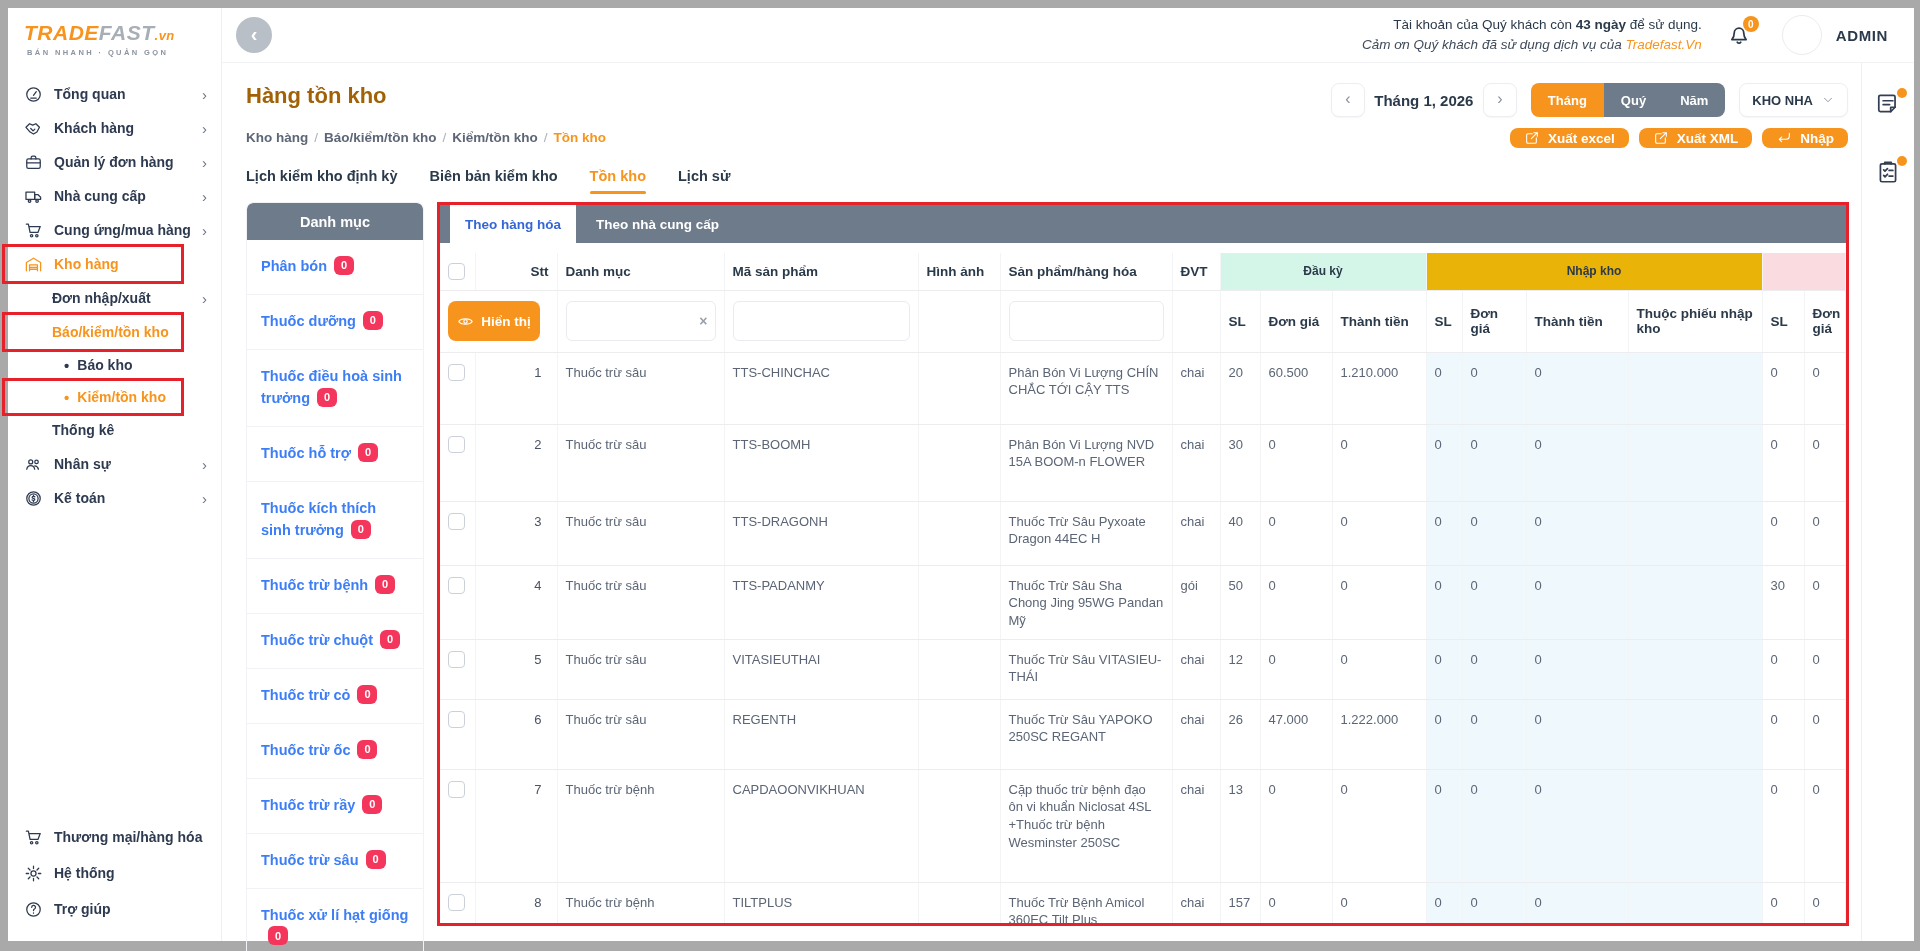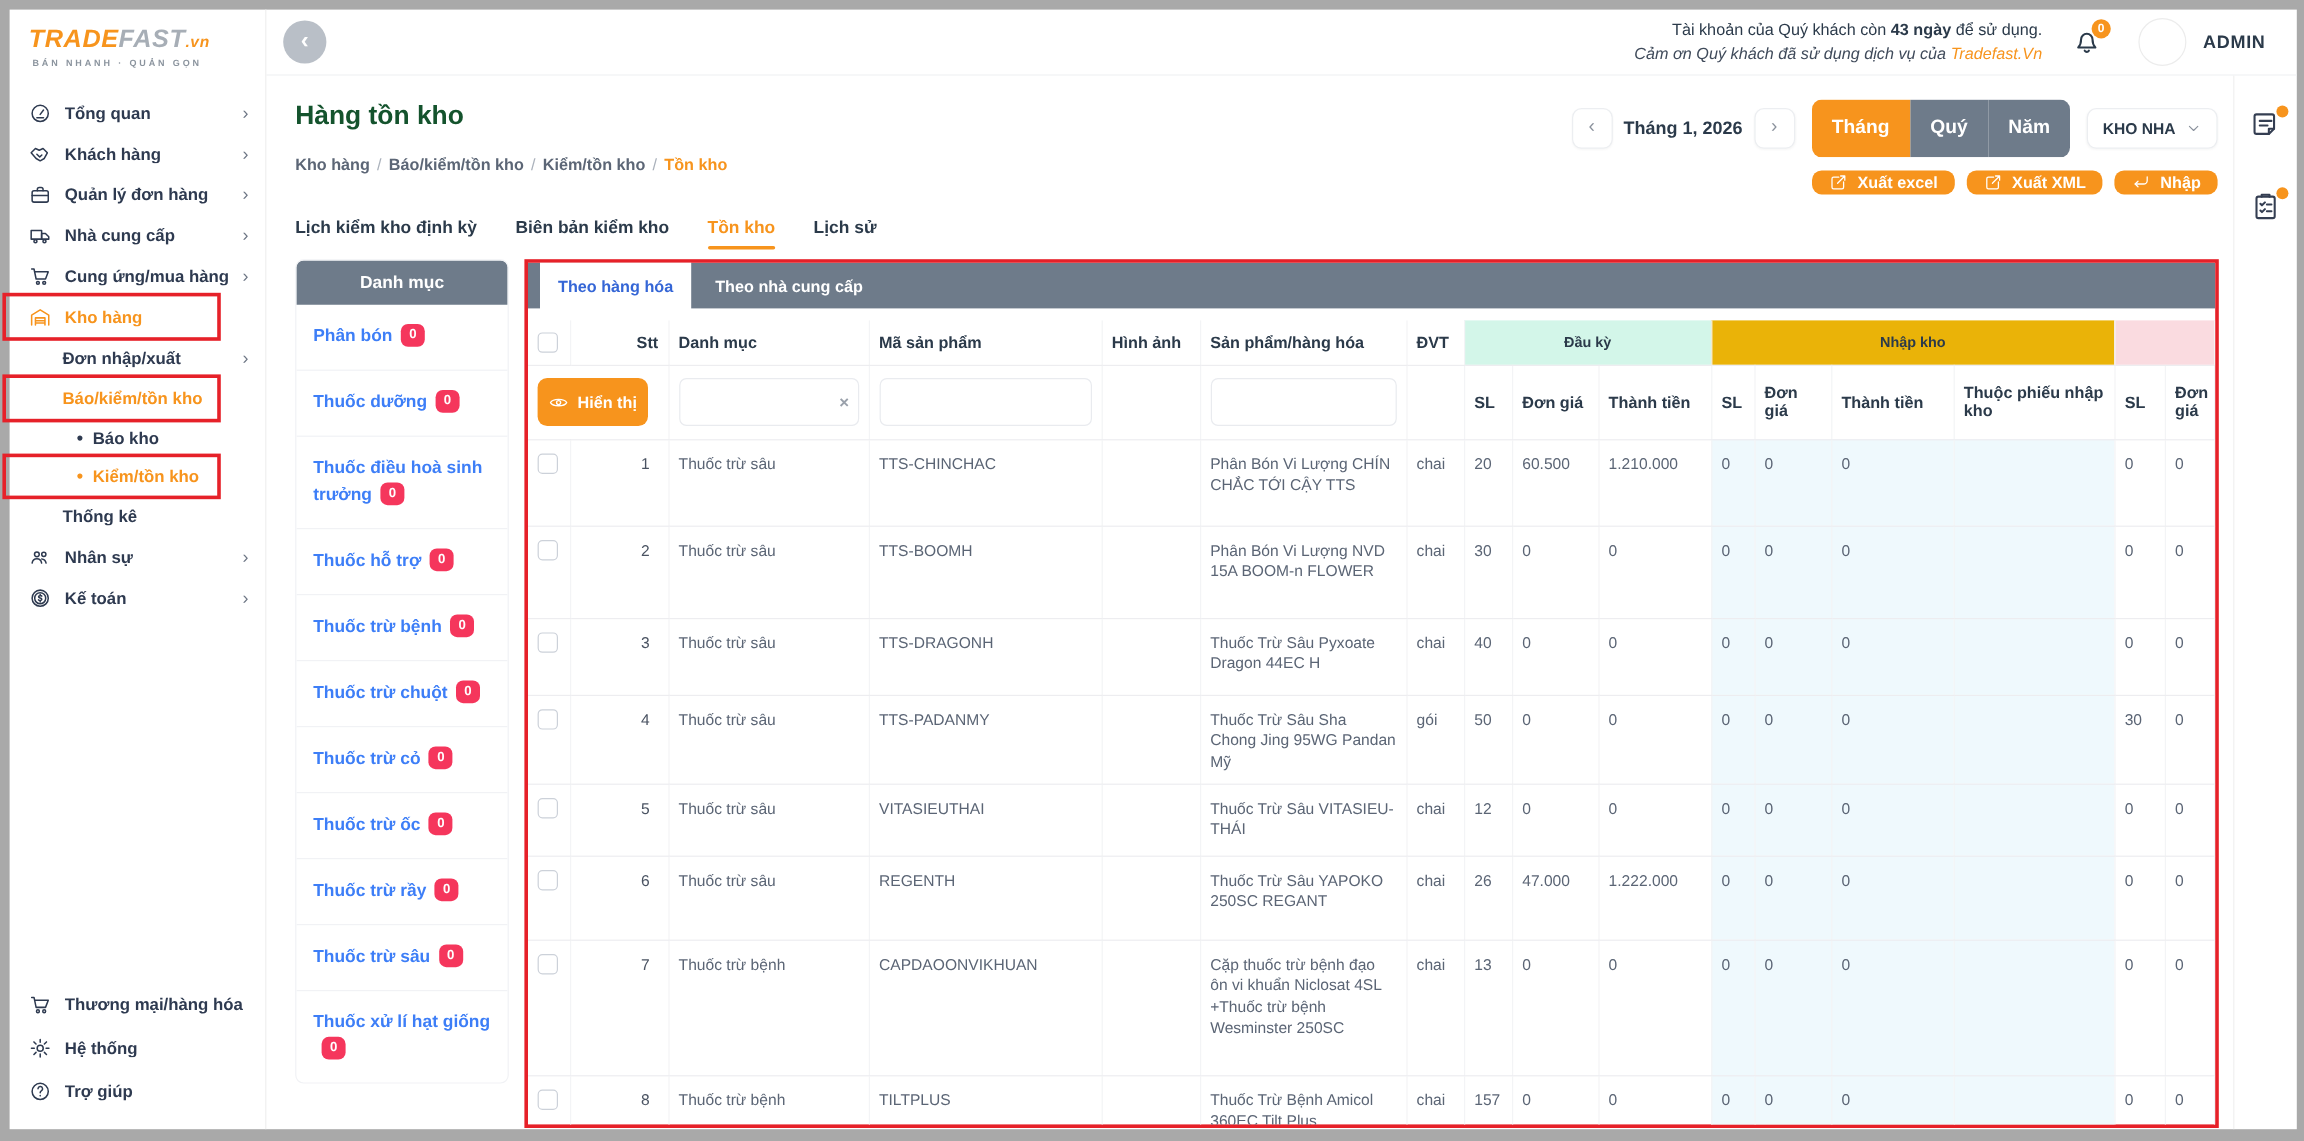--- a/index.html
+++ b/index.html
@@ -47,30 +47,30 @@
 
   .below { flex:1; display:flex; min-height:0; }
   .content { flex:1; min-width:0; padding:20px 13px 0 24px; }
   .right-strip { width:53px; flex:none; border-left:1px solid #f0f0f0; display:flex; flex-direction:column; align-items:center; padding-top:28px; gap:42px; }
   .strip-ic { position:relative; width:26px; height:26px; color:#343e52; cursor:pointer; }
   .strip-ic .icon { width:26px; height:26px; color:#343e52; }
   .strip-dot { position:absolute; top:-3px; right:-6px; width:10px; height:10px; border-radius:50%; background:#f7941d; }
 
   
   .page-head { display:flex; align-items:flex-start; }
-  .page-title { font-size:22px; font-weight:800; color:#14532d; }
+  .page-title { font-size:22px; font-weight:800; color:#a16207; }
   .breadcrumb { margin-top:21px; font-size:13.5px; color:#5c6676; font-weight:600; }
   .breadcrumb .sep { color:#aab1bb; margin:0 6px; font-weight:400; }
   .breadcrumb .crumb.current { color:#f7941d; }
   .head-controls { margin-left:auto; display:flex; flex-direction:column; align-items:flex-end; gap:11px; }
   .ctrl-row { display:flex; align-items:center; }
   .nav-sq { width:34px; height:34px; border-radius:8px; border:1px solid #eceef1; background:#fff; box-shadow:0 1px 2px rgba(0,0,0,.04); color:#8a919c; font-size:16px; cursor:pointer; display:flex; align-items:center; justify-content:center; padding-bottom:2px; }
   .period { width:118px; text-align:center; font-size:15px; font-weight:800; color:#2b3a4a; }
   .mode-group { display:flex; border-radius:8px; overflow:hidden; margin-left:14px; }
-  .mode-btn { height:48px; padding:0 17px; border:none; background:#6e7b8a; color:#fff; font-size:16px; font-weight:700; cursor:pointer; font-family:inherit; }
+  .mode-btn { height:34px; padding:0 17px; border:none; background:#6e7b8a; color:#fff; font-size:13px; font-weight:700; cursor:pointer; font-family:inherit; }
   .mode-btn.active { background:#f7941d; }
   .wh-select { height:34px; margin-left:14px; padding:0 12px; border:1px solid #eceef1; border-radius:8px; background:#fff; box-shadow:0 1px 2px rgba(0,0,0,.04); display:flex; align-items:center; gap:8px; font-size:13px; font-weight:700; color:#2b3a4a; cursor:pointer; }
   .wh-select .icon { width:14px; height:14px; color:#8a919c; }
   .act-btn { height:20px; margin-left:10px; padding:0 14px; border:none; border-radius:8px; background:#f7941d; color:#fff; font-size:13.5px; font-weight:700; display:flex; align-items:center; gap:8px; cursor:pointer; font-family:inherit; }
   .act-btn .icon { width:16px; height:16px; color:#fff; }
 
   
   .tabs { margin-top:20px; display:flex; gap:32px;align-items:center; }
   .tab { font-size:14.5px; font-weight:700; color:#2b3a4a; cursor:pointer; position:relative; padding-bottom:10px; }
   .tab.active { color:#f7941d; }
@@ -357,20 +357,21 @@
           </div>
 
         <div class="cols">
           <div class="cat-panel">
             <div class="cat-head">Danh mục</div>
             <div id="cat-list">
                 <div class="cat-item"><span>Phân bón</span><span class="badge">0</span></div>
                 <div class="cat-item"><span>Thuốc dưỡng</span><span class="badge">0</span></div>
                 <div class="cat-item"><span>Thuốc điều hoà sinh trưởng</span><span class="badge">0</span></div>
                 <div class="cat-item"><span>Thuốc hỗ trợ</span><span class="badge">0</span></div>
+                <div class="cat-item"><span>Thuốc kích thích sinh trưởng</span><span class="badge">0</span></div>
                 <div class="cat-item"><span>Thuốc trừ bệnh</span><span class="badge">0</span></div>
                 <div class="cat-item"><span>Thuốc trừ chuột</span><span class="badge">0</span></div>
                 <div class="cat-item"><span>Thuốc trừ cỏ</span><span class="badge">0</span></div>
                 <div class="cat-item"><span>Thuốc trừ ốc</span><span class="badge">0</span></div>
                 <div class="cat-item"><span>Thuốc trừ rầy</span><span class="badge">0</span></div>
                 <div class="cat-item"><span>Thuốc trừ sâu</span><span class="badge">0</span></div>
                 <div class="cat-item"><span>Thuốc xử lí hạt giống</span><span class="badge">0</span></div>
               </div>
           </div>
 

